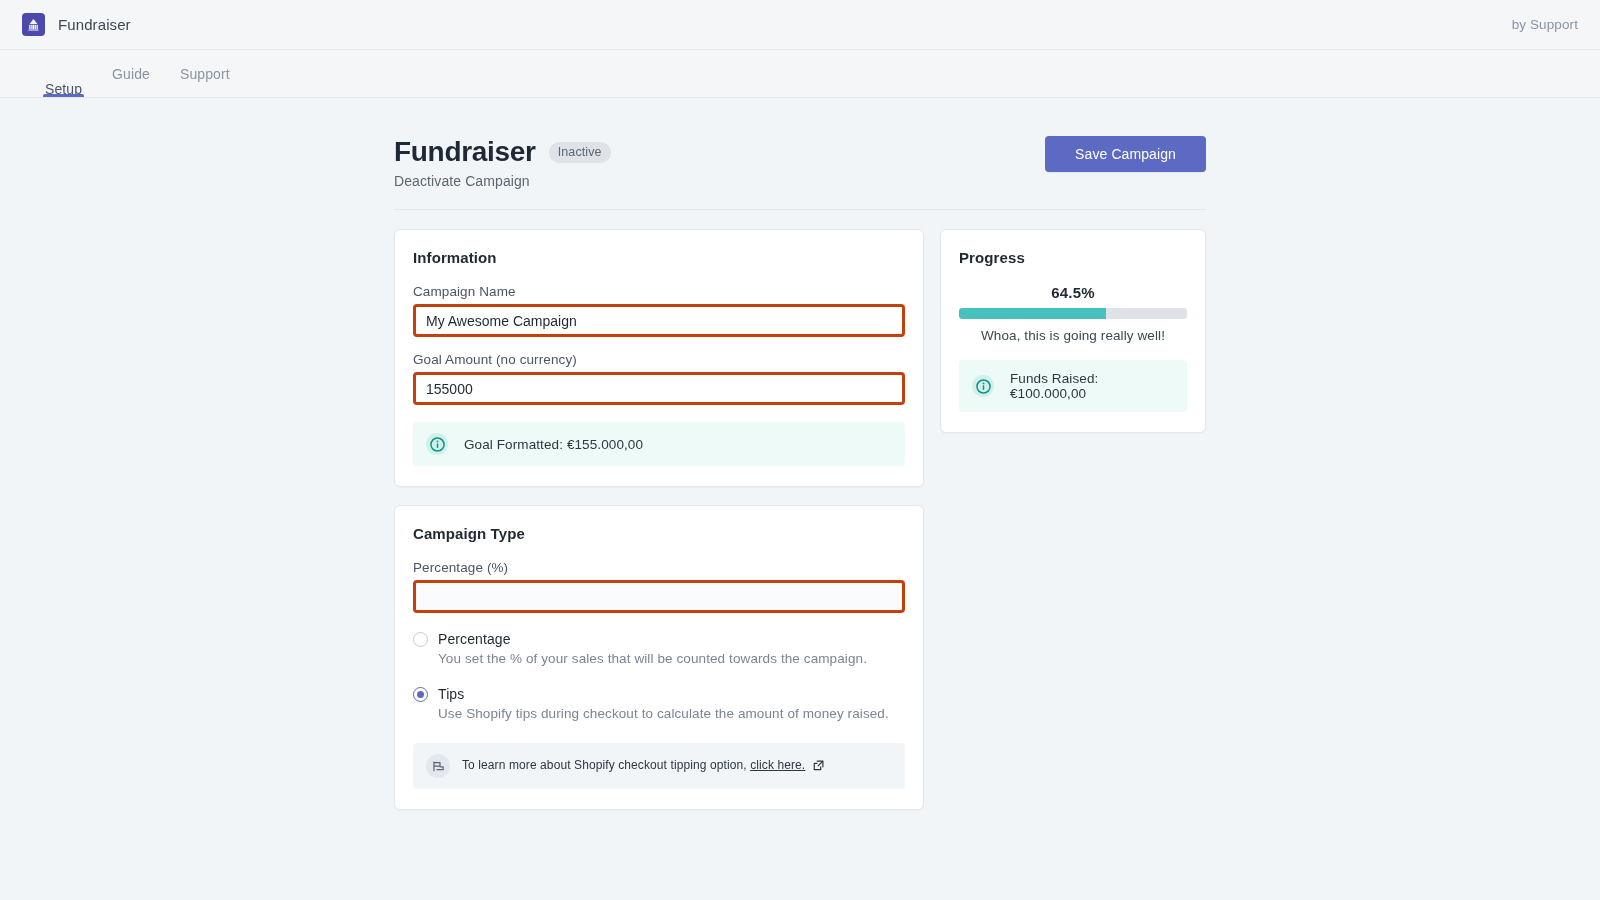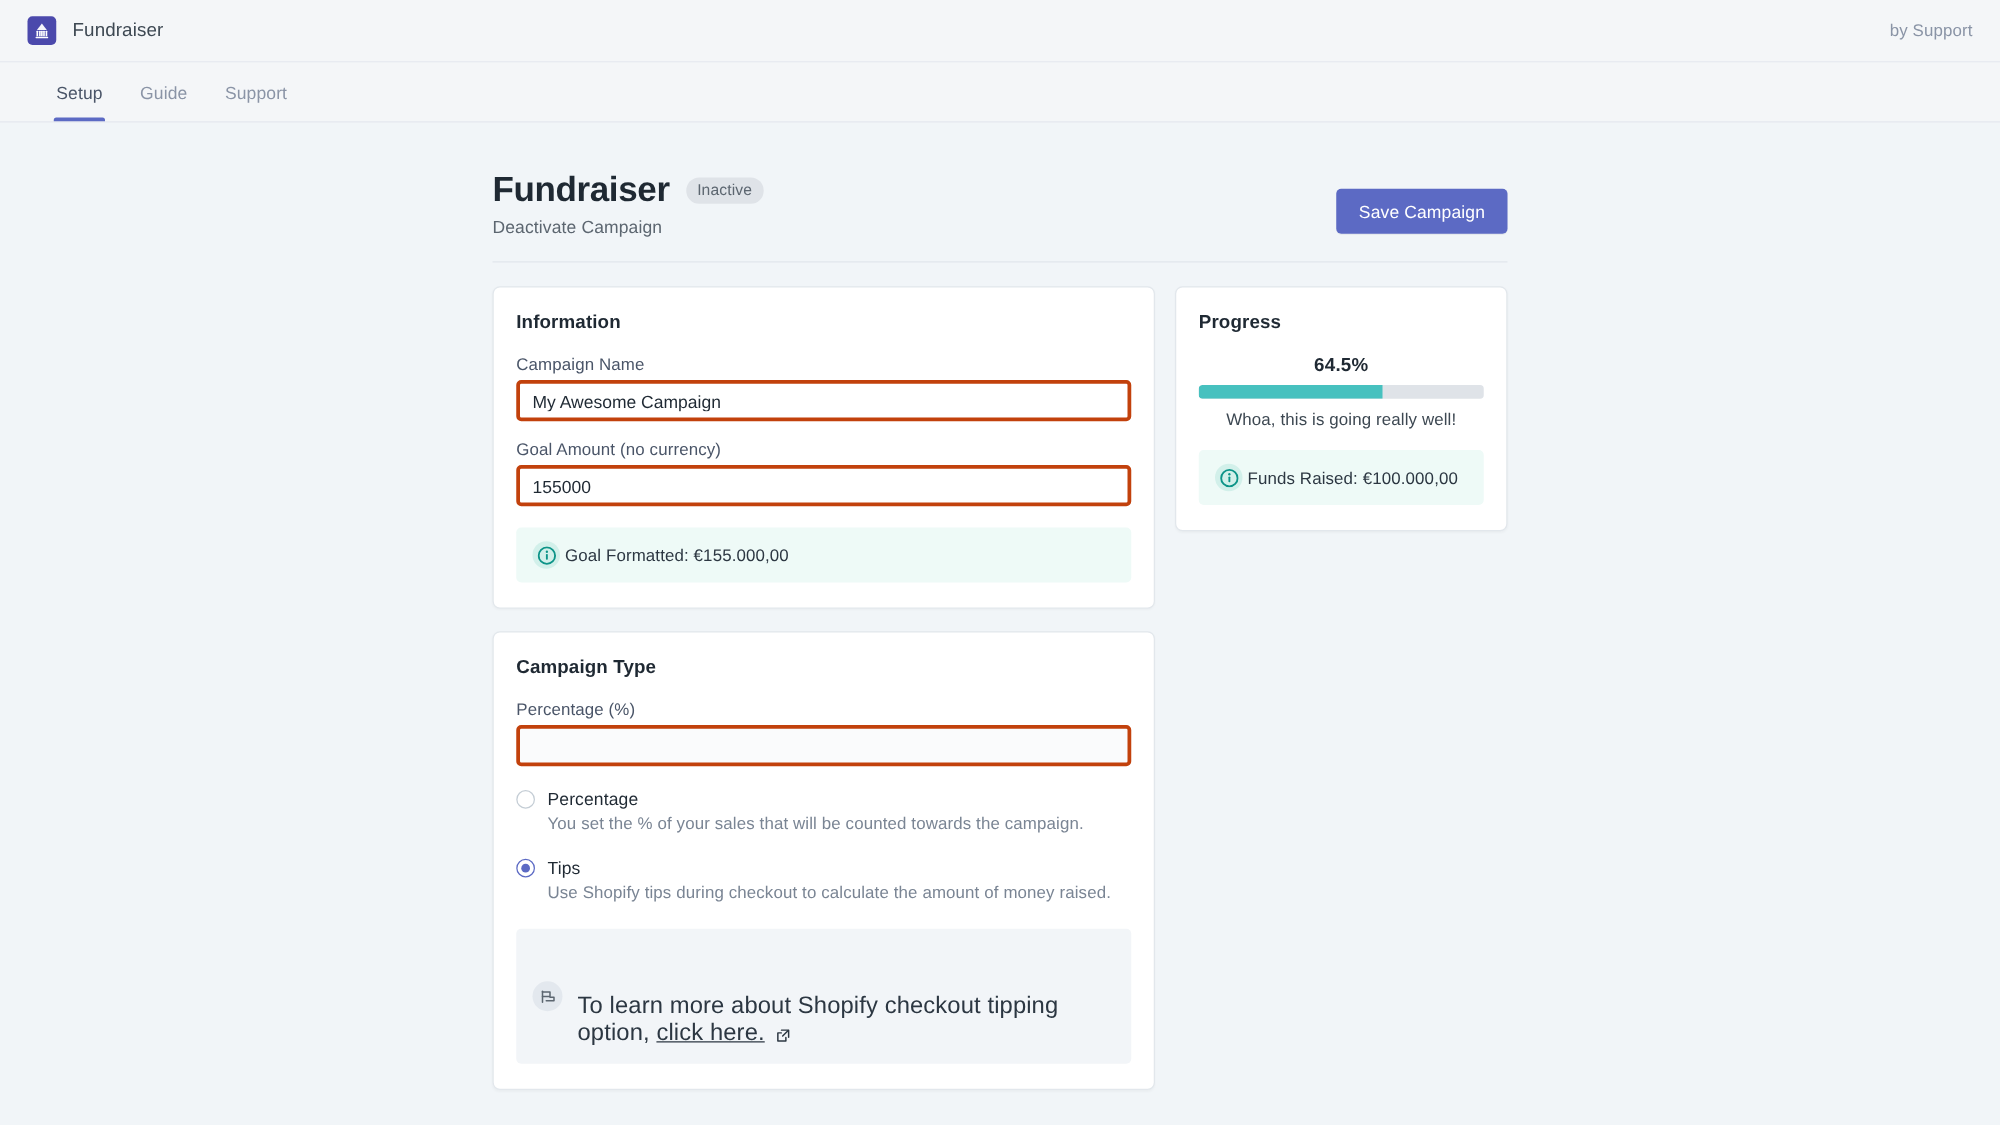--- a/index.html
+++ b/index.html
@@ -66,21 +66,21 @@
   .tab {
     position: relative;
     display: flex;
     align-items: center;
     padding: 0 15px;
     font-size: 14px;
     color: #8a94a6;
     cursor: pointer;
     letter-spacing: .1px;
   }
-  .tab.active { color: #4a5568; }
+  .tab.active { color: #4a5568; align-items: flex-end; }
   .tab.active::after {
     content: "";
     position: absolute;
     left: 13px; right: 13px;
     bottom: 0;
     height: 3px;
     border-radius: 2px 2px 0 0;
     background: #5c6ac4;
   }
 
@@ -127,23 +127,23 @@
     cursor: pointer;
     letter-spacing: .1px;
   }
   .btn-primary {
     background: #5c6ac4;
     color: #fff;
     border: none;
     border-radius: 4px;
     font-size: 14px;
     font-family: inherit;
-    padding: 10px 18px;
-    cursor: pointer;
-    margin-top: 17px;
+    padding: 10px 30px;
+    cursor: pointer;
+    margin-top: 2px;
     letter-spacing: .1px;
     box-shadow: 0 1px 0 rgba(22,29,37,.05);
   }
 
   
   .cols {
     display: flex;
     gap: 16px;
     padding-top: 19px;
   }
@@ -188,21 +188,21 @@
     outline: none;
   }
   input.txt.empty { background: #fafbfc; }
 
   
   .banner {
     background: #eefaf7;
     border-radius: 4px;
     display: flex;
     align-items: center;
-    gap: 4px;
+    gap: 16px;
     padding: 11px 13px;
     margin-top: 17px;
   }
   .banner .txtline {
     font-size: 13.5px;
     color: #2c3742;
     letter-spacing: .1px;
   }
   .icon-info {
     width: 22px; height: 22px;
@@ -301,24 +301,23 @@
   .icon-shop {
     width: 24px; height: 24px;
     flex: none;
     border-radius: 50%;
     background: #e3e8ee;
     display: flex;
     align-items: center;
     justify-content: center;
   }
   .banner-grey .txtline {
-    font-size: 19px;
+    font-size: 12px;
     color: #2c3742;
     letter-spacing: .1px;
-    margin-top: 40px;
   }
   .lnk {
     color: #2c3742;
     text-decoration: underline;
     cursor: pointer;
   }
   .ext-ico {
     display: inline-block;
     vertical-align: -2px;
     margin-left: 4px;

